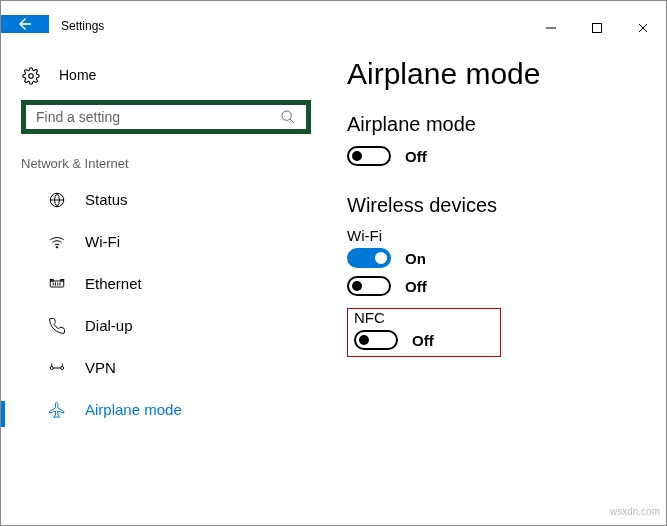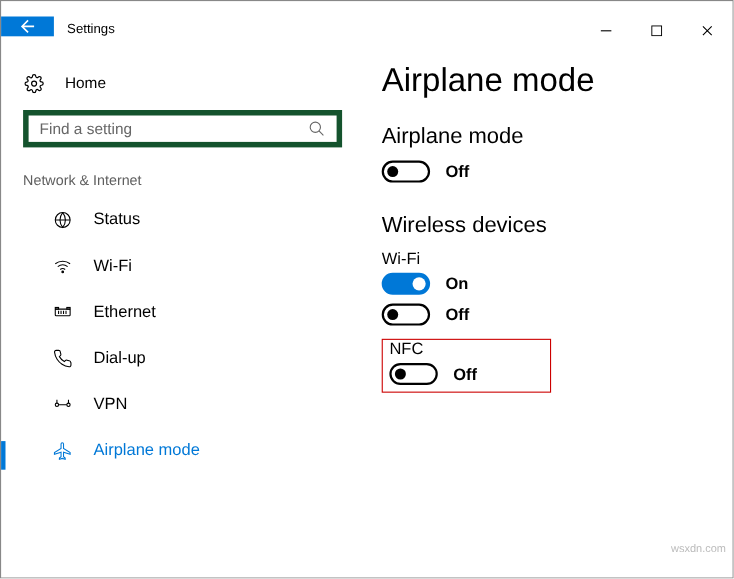--- a/index.html
+++ b/index.html
@@ -36,21 +36,21 @@
     .section-h { font-size: 20px; font-weight: 400; margin-bottom: 10px; margin-top: 16px; }
     .sublabel { font-size: 15px; margin-bottom: 4px; margin-top: 8px; }
     .toggle-row { display: flex; align-items: center; gap: 14px; margin-top: 4px; margin-bottom: 8px; font-weight: bold; }
     .toggle { width: 44px; height: 20px; border-radius: 10px; position: relative; }
     .toggle.off { border: 2px solid #000; }
     .toggle.off::after { content: ""; width: 10px; height: 10px; border-radius: 50%; background: #000; position: absolute; left: 3px; top: 3px; }
     .toggle.on { background: #0078d7; border: 2px solid #0078d7; }
     .toggle.on::after { content: ""; width: 12px; height: 12px; border-radius: 50%; background: #fff; position: absolute; right: 2px; top: 2px; }
     .toggle-label { font-size: 15px; }
     .nfc-box { border: 1.5px solid #cc0000; padding: 0 66px 4px 6px; display: inline-block; margin-top: 4px; }
-    .watermark { position: absolute; right: 6px; bottom: 20px; font-size: 10px; color: #bbb; }
+    .watermark { position: absolute; right: 6px; bottom: 8px; font-size: 10px; color: #bbb; }
   </style>
 </head>
 <body>
 
 <div class="window">
 
   <div class="titlebar">
     <div class="back-btn">
       <svg width="18" height="18" viewBox="0 0 24 24">
           <path d="M20 11H7.8l5.6-5.6L12 4l-8 8 8 8 1.4-1.4L7.8 13H20z"></path>

